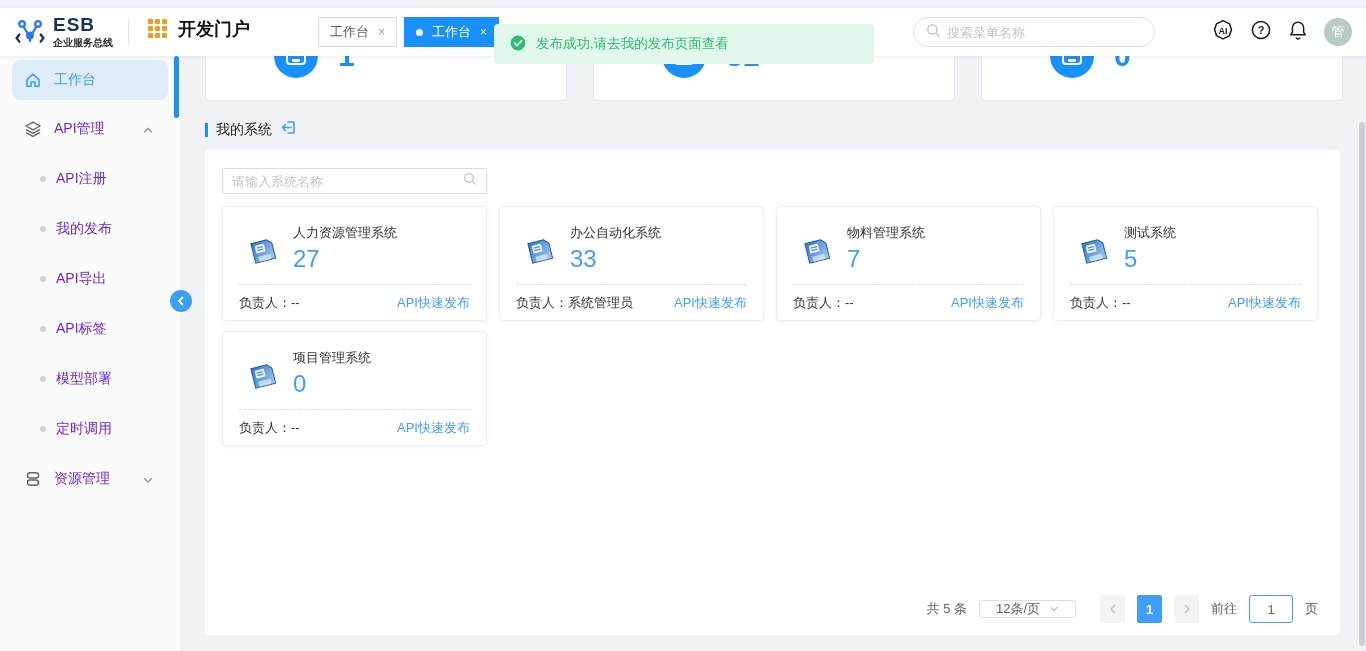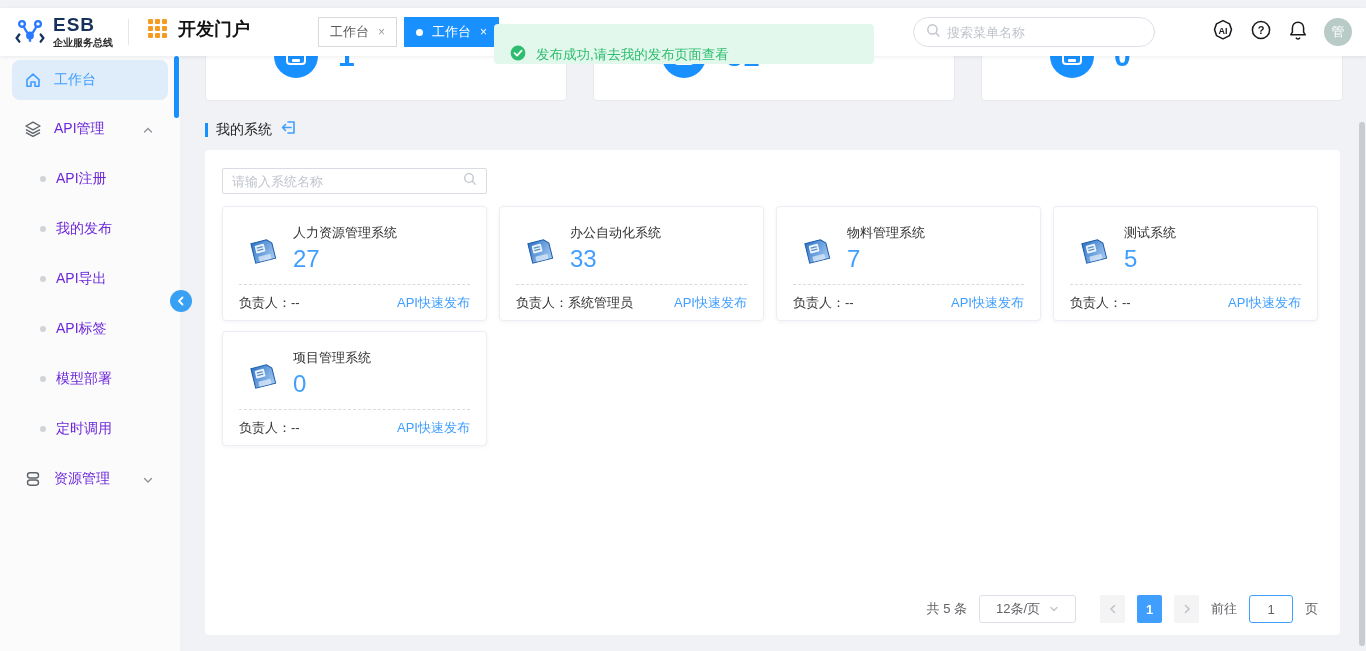--- a/index.html
+++ b/index.html
@@ -28,21 +28,21 @@
             border-radius:16px; display:flex; align-items:center; padding:0 12px; gap:6px; background:#fff; }
   .search input { border:none; outline:none; flex:1; font-size:13px; color:#0f766e; background:transparent;
                   font-family:"Liberation Sans","DejaVu Sans",sans-serif; }
   .search input::placeholder { color:#bfc4cc; }
   .header-icons { position:absolute; right:14px; top:0; height:48px; display:flex; align-items:center; gap:15px; }
   .avatar { width:28px; height:28px; border-radius:50%; background:#b9cbc7; color:#fff; display:flex;
             align-items:center; justify-content:center; font-size:13px; cursor:pointer; }
 
   
   .toast { position:absolute; left:494px; top:24px; width:380px; height:40px; background:#e3f8ec;
-           border-radius:4px; display:flex; align-items:flex-end; gap:10px; padding:0 16px; z-index:40;
+           border-radius:4px; display:flex; align-items:center; gap:10px; padding:0 16px; z-index:40;
            color:#2dbd6e; font-size:13.5px; }
 
   
   .sidebar { position:absolute; left:0; top:48px; bottom:0; width:180px; background:#fbfbfc; z-index:5; padding-top:12px; }
   .menu-item { position:relative; height:50px; display:flex; align-items:center; font-size:14px; color:#6d28d9; cursor:pointer; }
   .menu-item.active { height:40px; margin:0 12px 4px; background:#dfecfa; border-radius:8px; color:#409eff; }
   .mi-icon { position:absolute; left:24px; width:18px; height:18px; }
   .menu-item.active .mi-icon { left:12px; }
   .mi-label { position:absolute; left:54px; white-space:nowrap; }
   .menu-item.active .mi-label { left:42px; }
@@ -80,21 +80,21 @@
   .sys-card .floppy { position:absolute; left:22px; top:26px; }
   .sys-name { position:absolute; left:70px; top:17px; font-size:13px; color:#333; white-space:nowrap; }
   .sys-count { position:absolute; left:70px; top:37px; font-size:24px; color:#409eff; line-height:30px; }
   .dash { position:absolute; left:16px; right:16px; top:77px; border-top:1px dashed #d8dbe0; }
   .card-bottom { position:absolute; left:16px; right:16px; top:87px; display:flex; justify-content:space-between;
                  align-items:center; font-size:13px; color:#333; }
   .card-action { color:#409eff; cursor:pointer; }
 
   .pagination { position:absolute; right:22px; top:445px; height:28px; display:flex; align-items:center;
                 gap:12px; font-size:13px; color:#606266; }
-  .psel { width:97px; height:28px; border:1px solid #dcdfe6; border-radius:3px; display:flex; align-items:center;
+  .psel { width:97px; height:18px; border:1px solid #dcdfe6; border-radius:3px; display:flex; align-items:center;
           justify-content:center; gap:9px; cursor:pointer; color:#606266; background:#fff; }
   .pbtn { width:25px; height:28px; background:#f4f4f5; border-radius:2px; display:flex; align-items:center;
           justify-content:center; cursor:pointer; }
   .ppage { width:25px; height:28px; background:#409eff; color:#fff; border-radius:2px; display:flex;
            align-items:center; justify-content:center; font-weight:bold; cursor:pointer; }
   .pgoto-input { width:44px; height:28px; border:1px solid #409eff; border-radius:3px; text-align:center;
                  font-size:13px; color:#606266; outline:none; font-family:"Liberation Sans","DejaVu Sans",sans-serif; }
 
   .right-scrollbar { position:absolute; right:1px; top:122px; width:6px; height:524px; background:#c9ccd1;
                      border-radius:3px; z-index:45; }

